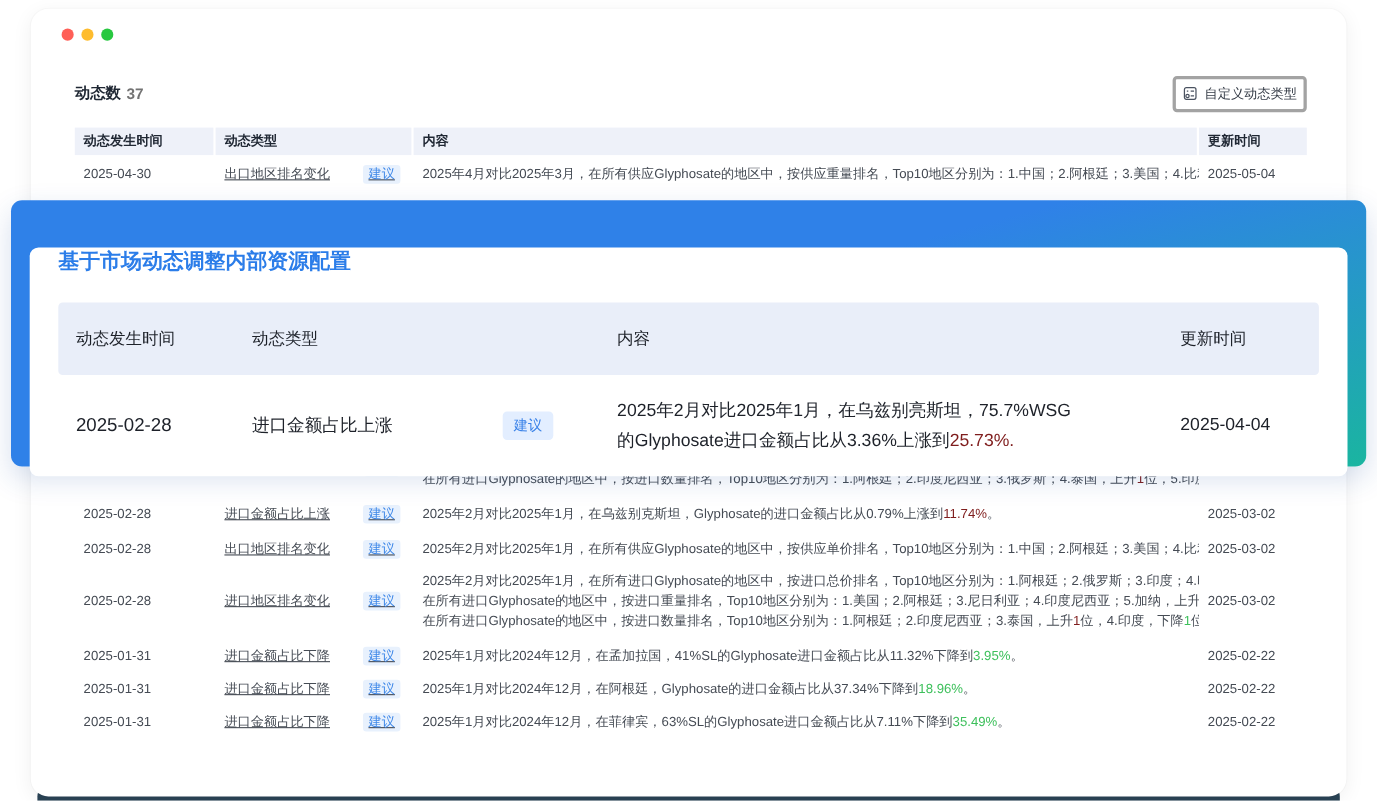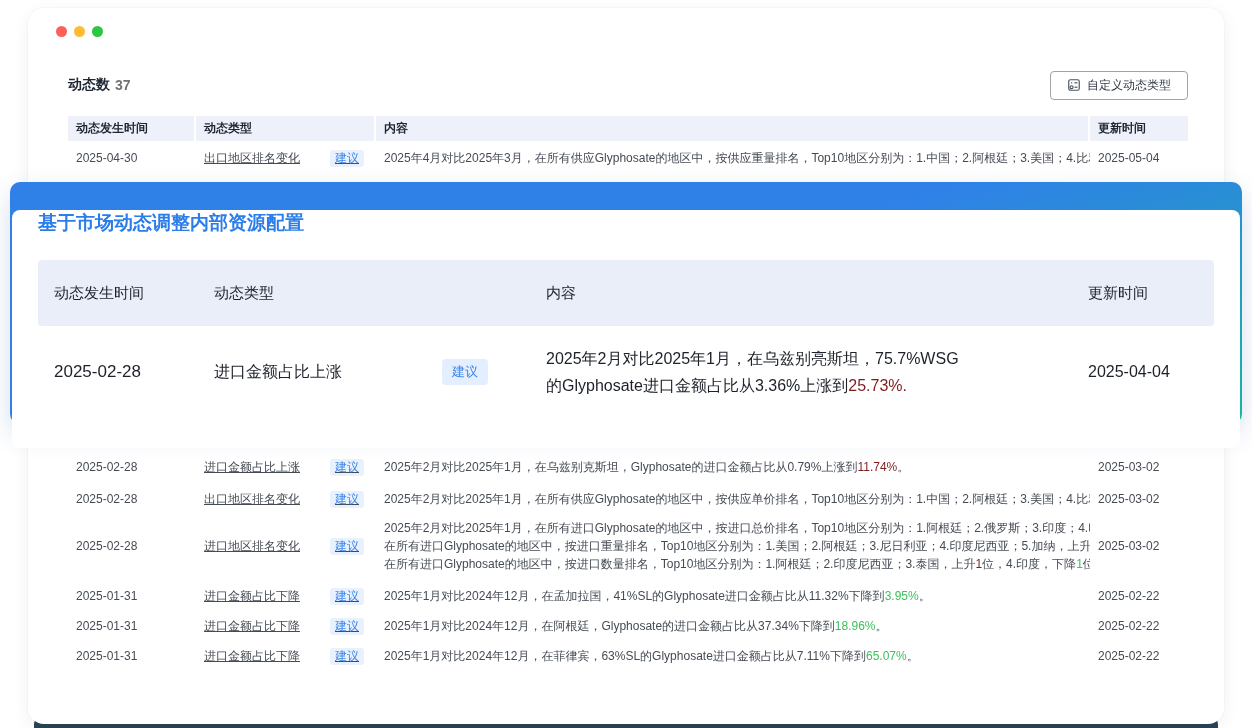--- a/index.html
+++ b/index.html
@@ -16,21 +16,21 @@
     background:#fff; border-radius:16px; z-index:1;
     box-shadow:0 0 0 1px rgba(0,0,0,0.02), 0 4px 18px rgba(0,0,0,0.06); }
   .traffic { position:absolute; left:28px; top:18px; display:flex; gap:7px; }
   .dot { width:11px; height:11px; border-radius:50%; }
 
   .win-content { padding:0 36px 0 40px; }
   .headerbar { margin-top:64px; height:26px; display:flex; align-items:center; justify-content:space-between; }
   .count-wrap { font-size:14px; font-weight:bold; color:#1f2733; display:flex; gap:5px; align-items:center; }
   .count-num { color:#737373; }
   .customize-btn { display:flex; align-items:center; gap:6px; font-size:12px; color:#333a45;
-    border:1px solid #a3a3a3; background:#fff; border-radius:4px; padding:5px 16px; cursor:pointer; }
+    border:3px solid #a3a3a3; background:#fff; border-radius:4px; padding:5px 6px; cursor:pointer; }
   .customize-btn svg { display:block; }
 
   
   .thead { margin-top:18px; height:25px; display:flex; gap:2px; }
   .thead .hcell { background:#eef1f9; display:flex; align-items:center; padding-left:8px;
     font-size:12px; font-weight:bold; color:#1f2733; }
   .hc1 { width:126px; } .hc2 { width:178px; } .hc3 { flex:1; } .hc4 { width:98px; }
 
   .trow { display:flex; align-items:center; }
   .cell { font-size:12px; color:#454b54; }
@@ -51,21 +51,21 @@
   .rF { height:24px; margin-top:10px; }
   .rG { height:24px; margin-top:6px; }
   .rH { height:24px; margin-top:6px; }
   .spacer { height:227px; }
 
   .seg-red { color:#7f1d1d; }
   .seg-green { color:#3ec05c; }
 
   
   .overlay-wrap { position:absolute; left:10px; top:182px; width:1232px; height:242px; z-index:5;
-    padding:2px; border-radius:10px;
+    padding:17px; border-radius:10px;
     background:linear-gradient(165deg,#2f81e8 0%,#2f81e8 45%,#1ab5a0 100%);
     box-shadow:0 10px 26px rgba(30,80,160,0.18); }
   .overlay { width:100%; height:100%; background:#fff; border-radius:8px; padding:0 26px; }
   .overlay-title { margin-top:26px; font-size:19px; font-weight:bold; color:#2b7de9; }
   .o-head { margin-top:24px; height:66px; background:#e9eef9; border-radius:4px;
     display:flex; align-items:center; font-size:15px; color:#1d2129; }
   .oc1 { width:176px; padding-left:16px; } .oc2 { width:330px; } .oc3 { flex:1; padding-left:2px; } .oc4 { width:132px; padding-left:6px; }
   .o-row { height:92px; display:flex; align-items:center; font-size:16px; color:#1d2129; }
   .o-date { font-size:17px; }
   .o-type-cell { display:flex; align-items:center; justify-content:space-between; }
@@ -203,21 +203,21 @@
     <div class="cell cell-updated"><span>2025-02-22</span></div>
   </div>
 
   <div class="trow rH">
     <div class="cell cell-date"><span>2025-01-31</span></div>
     <div class="cell cell-type">
       <span>进口金额占比下降</span>
       <span class="badge-sm">建议</span>
     </div>
     <div class="cell cell-content">
-              <div class="cline"><span>2025年1月对比2024年12月，在菲律宾，63%SL的Glyphosate进口金额占比从7.11%下降到</span><span class="seg-green">65.07%</span><span>。</span></div>
+              <div class="cline"><span>2025年1月对比2024年12月，在菲律宾，63%SL的Glyphosate进口金额占比从7.11%下降到</span><span class="seg-green">35.49%</span><span>。</span></div>
             </div>
     <div class="cell cell-updated"><span>2025-02-22</span></div>
   </div>
 </div>
     </div>
   </div>
 
   <div class="overlay-wrap">
     <div class="overlay">
       <div class="overlay-title">基于市场动态调整内部资源配置</div>

